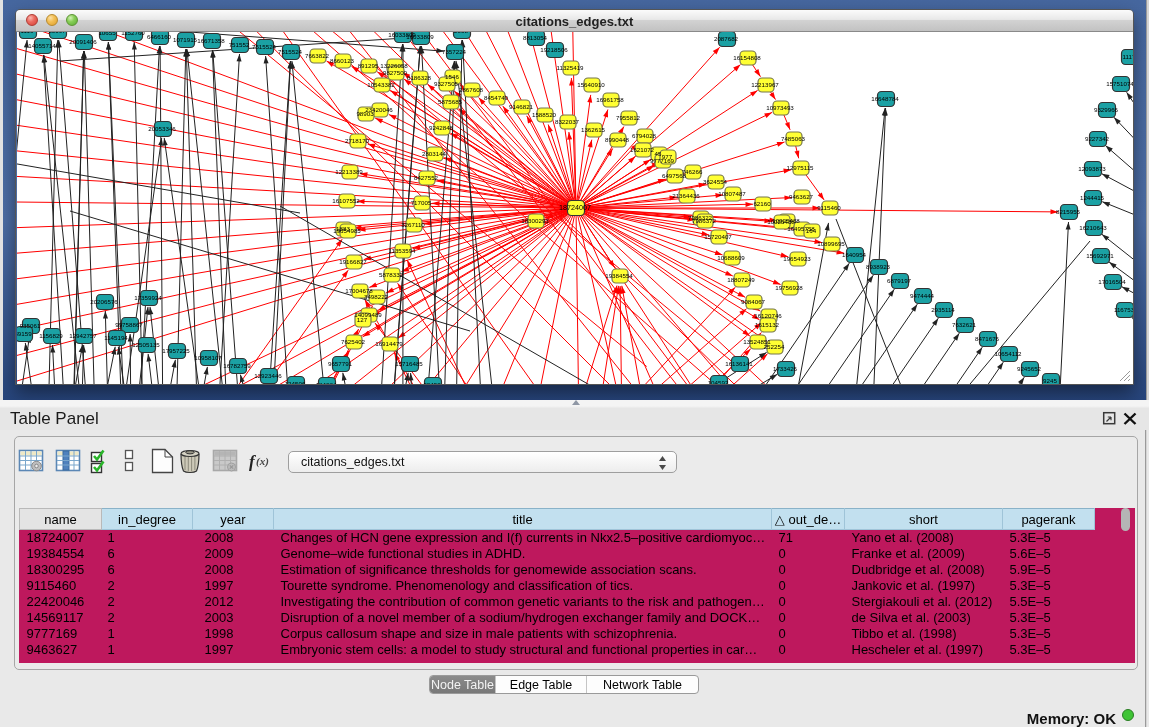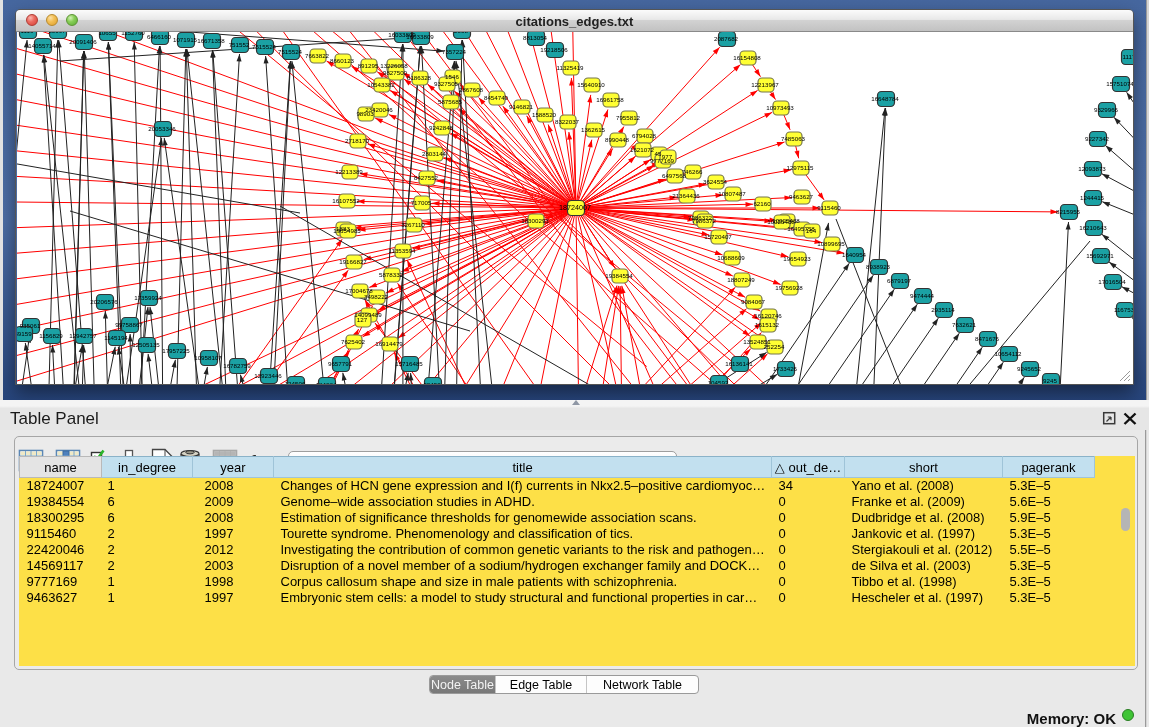--- a/index.html
+++ b/index.html
@@ -19,21 +19,21 @@
   border-left:4px solid transparent; border-right:4px solid transparent; border-bottom:5px solid #8f97a5; }
 #tphead { position:absolute; left:0; top:400px; width:1149px; height:30px;
   background:linear-gradient(180deg,#f4f4f4 0%,#f4f4f4 20%,#e6e6e6 28%,#e6e6e6 100%); }
 #tphead .t { position:absolute; left:10px; top:9px; font-size:17px; color:#1a1a1a; }
 #panelbg { position:absolute; left:0; top:430px; width:1149px; height:297px; background:#e9e9e9; }
 #panelbg .redge { position:absolute; right:2px; top:0; width:2px; height:297px; background:#d5d5d5; border-left:1px solid #9a9a9a; }
 #box { position:absolute; left:14px; top:436px; width:1124px; height:234px; background:#ebebeb;
   border:1px solid #a6a6a6; border-radius:5px; }
 #dropdown { position:absolute; left:288px; top:451px; width:389px; height:22px; border:1px solid #9e9e9e; border-radius:5px;
   background:linear-gradient(180deg,#ffffff,#ededed); font-size:12.5px; color:#111; line-height:20px; padding-left:12px; }
-#tablewrap { position:absolute; left:19px; top:456px; width:1116px; height:210px; background:#fde047; overflow:hidden; }
+#tablewrap { position:absolute; left:19px; top:508px; width:1116px; height:155px; background:#be185d; overflow:hidden; }
 table { border-collapse:collapse; table-layout:fixed; width:1075px; font-size:13px; }
 th { height:21px; background:#c2e0ef; border:1px solid #9fc4d8; border-top:1px solid #8ab2c8; font-weight:normal; font-size:13px; text-align:center; overflow:hidden; white-space:nowrap; }
 th.c0 { background:#e4e4e4; border:1px solid #b9b9b9; }
 td { height:16px; padding:0 2px 0 7px; overflow:hidden; white-space:nowrap; color:#000; }
 td.c2 { padding-left:12px; }
 td.c1 { padding-left:6px; }
 td.c3 { text-overflow:clip; }
 .c0 { width:82px; } .c1 { width:91px; } .c2 { width:81px;margin-top:40px; } .c3 { width:498px; }
 .c4 { width:73px; } .c5 { width:158px; } .c6 { width:92px; }
 #vscroll { position:absolute; left:1121px; top:508px; width:9px; height:23px; background:#b5b5b5; border-radius:5px; }
@@ -871,29 +871,29 @@
           <th class="c3">title</th>
           <th class="c4">△ out_de…</th>
           <th class="c5">short</th>
           <th class="c6">pagerank</th>
         </tr>
   <tr>
           <td class="c0">18724007</td>
           <td class="c1">1</td>
           <td class="c2">2008</td>
           <td class="c3">Changes of HCN gene expression and I(f) currents in Nkx2.5–positive cardiomyoc…</td>
-          <td class="c4">34</td>
+          <td class="c4">71</td>
           <td class="c5">Yano et al. (2008)</td>
           <td class="c6">5.3E–5</td>
         </tr>
         <tr>
           <td class="c0">19384554</td>
           <td class="c1">6</td>
           <td class="c2">2009</td>
-          <td class="c3">Genome–wide association studies in ADHD.</td>
+          <td class="c3">Genome–wide functional studies in ADHD.</td>
           <td class="c4">0</td>
           <td class="c5">Franke et al. (2009)</td>
           <td class="c6">5.6E–5</td>
         </tr>
         <tr>
           <td class="c0">18300295</td>
           <td class="c1">6</td>
           <td class="c2">2008</td>
           <td class="c3">Estimation of significance thresholds for genomewide association scans.</td>
           <td class="c4">0</td>

